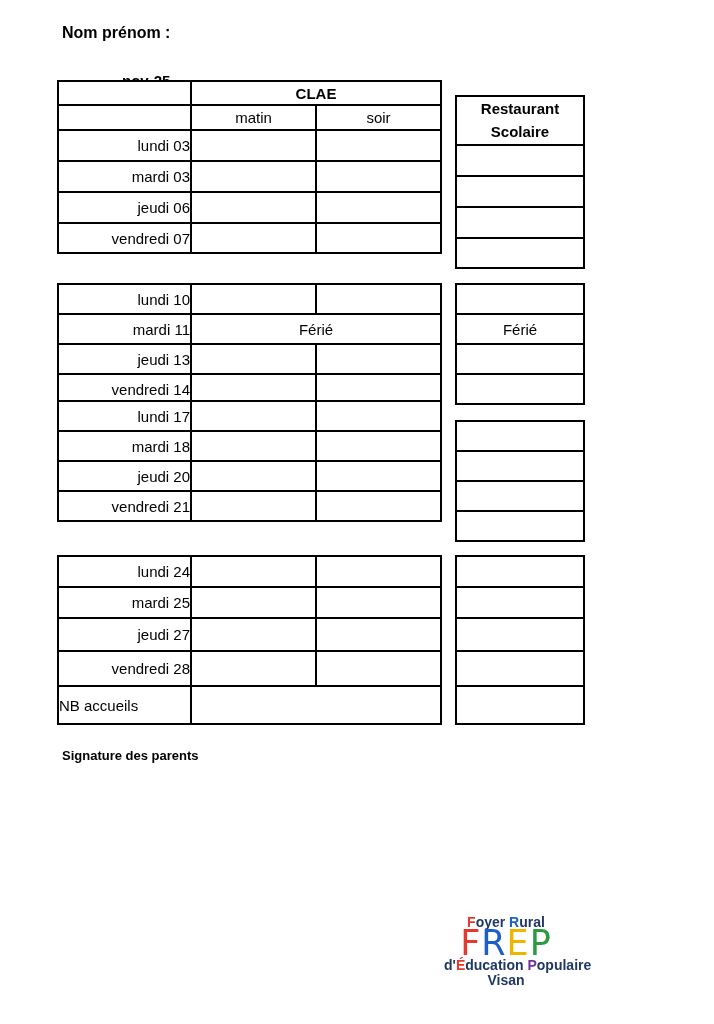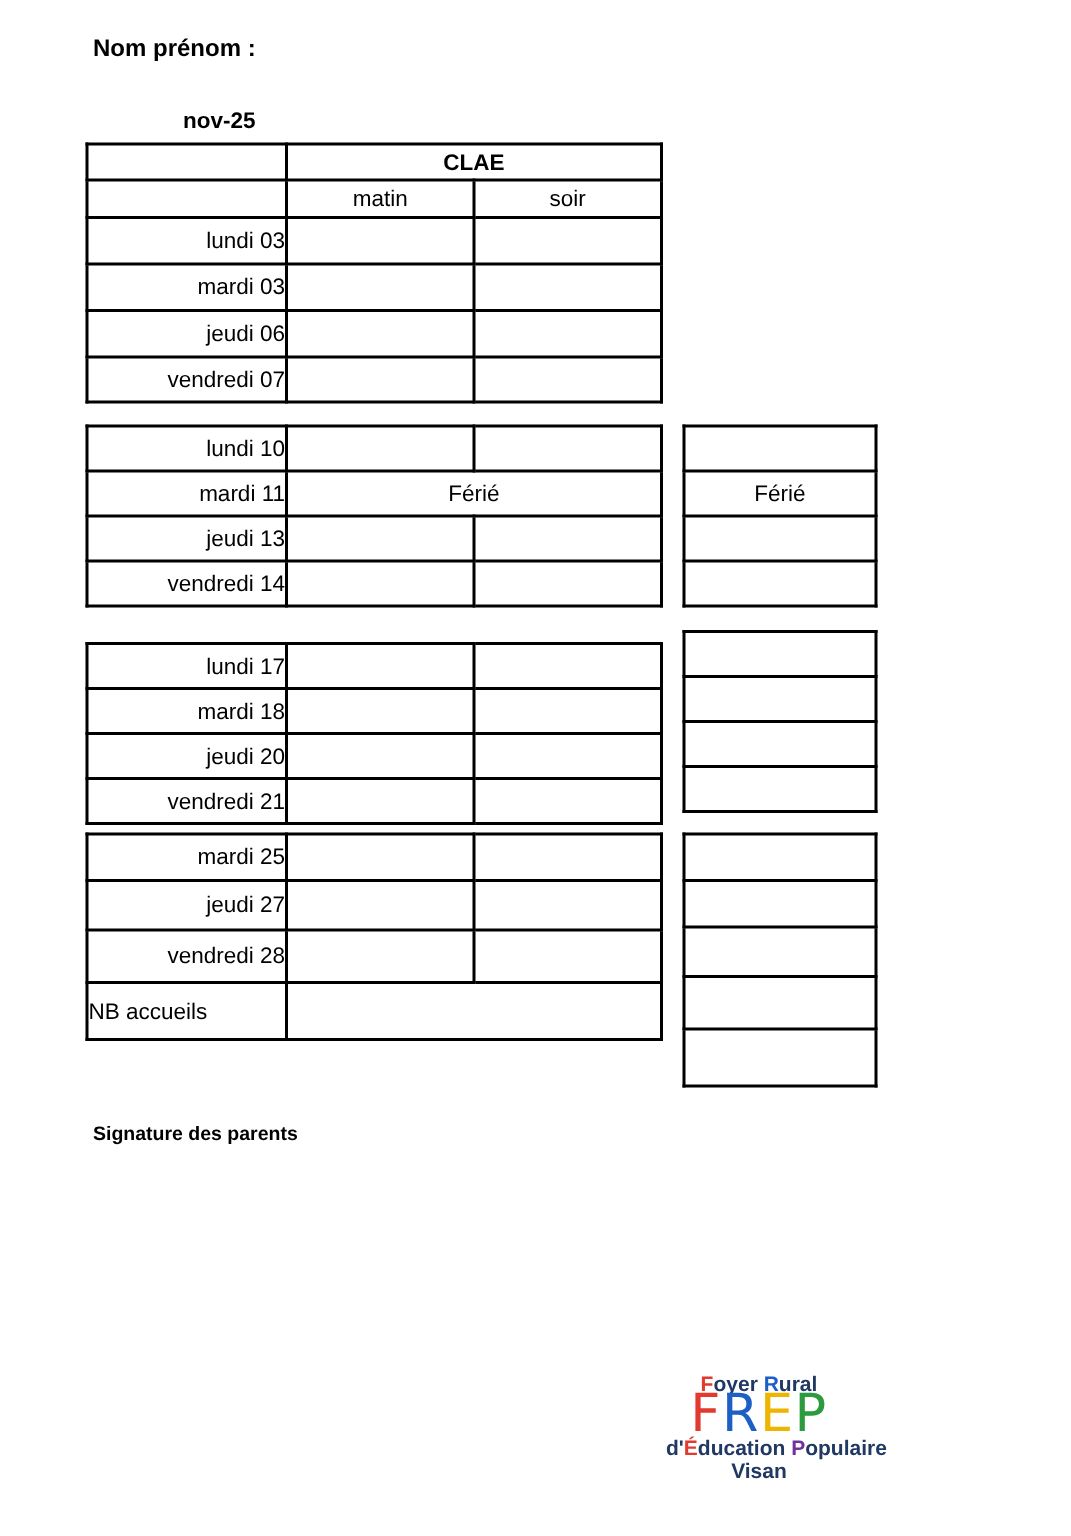--- a/index.html
+++ b/index.html
@@ -34,21 +34,21 @@
 </style>
 </head>
 <body>
 
 <div class="page">
 
   <div class="abs bold-label" style="left:62px;top:24px;">Nom prénom :</div>
 
   <div class="abs month-label" style="left:122px;top:72px;">nov-25</div>
 
-  <table class="grid" style="left:57px;top:95px;width:383px;padding-left:27px;">
+  <table class="grid" style="left:57px;top:80px;width:383px;padding-left:27px;">
     <colgroup>
         <col style="width:133px">
         <col style="width:125px">
         <col style="width:125px">
       </colgroup>
     <tbody>
         <tr style="height:24px;">
       <td></td>
       <td colspan="2" class="clae-h">CLAE</td>
     </tr>
@@ -73,20 +73,45 @@
       <td></td>
     </tr>
     <tr style="height:30px;">
       <td class="day">vendredi 07</td>
       <td></td>
       <td></td>
     </tr>
   </tbody>
     </table>
 
+  <table class="grid" style="left:455px;top:95px;width:128px;">
+    <colgroup>
+        <col style="width:128px">
+      </colgroup>
+    <tbody>
+        <tr style="height:49px;">
+      <td class="resto-h">
+        <span>Restaurant</span><br>
+        <span>Scolaire</span>
+      </td>
+    </tr>
+    <tr style="height:31px;">
+          <td></td>
+        </tr>
+    <tr style="height:31px;">
+          <td></td>
+        </tr>
+    <tr style="height:31px;">
+          <td></td>
+        </tr>
+    <tr style="height:30px;">
+          <td></td>
+        </tr>
+  </tbody>
+    </table>
 
   <table class="grid" style="left:57px;top:283px;width:383px;">
     <colgroup>
         <col style="width:133px">
         <col style="width:125px">
         <col style="width:125px">
       </colgroup>
     <tbody>
         <tr style="height:30px;">
       <td class="day">lundi 10</td>
@@ -123,21 +148,21 @@
         </tr>
     <tr style="height:30px;">
           <td></td>
         </tr>
     <tr style="height:30px;">
           <td></td>
         </tr>
   </tbody>
     </table>
 
-  <table class="grid" style="left:57px;top:428px;width:383px;">
+  <table class="grid" style="left:57px;top:400px;width:383px;">
     <colgroup>
         <col style="width:133px">
         <col style="width:125px">
         <col style="width:125px">
       </colgroup>
     <tbody>
         <tr style="height:30px;">
       <td class="day">lundi 17</td>
       <td></td>
       <td></td>
@@ -180,20 +205,25 @@
   </tbody>
     </table>
 
   <table class="grid" style="left:57px;top:555px;width:383px;">
     <colgroup>
         <col style="width:133px">
         <col style="width:125px">
         <col style="width:125px">
       </colgroup>
     <tbody>
+        <tr style="height:31px;">
+      <td class="day">lundi 24</td>
+      <td></td>
+      <td></td>
+    </tr>
     <tr style="height:31px;">
       <td class="day">mardi 25</td>
       <td></td>
       <td></td>
     </tr>
     <tr style="height:33px;">
       <td class="day">jeudi 27</td>
       <td></td>
       <td></td>
     </tr>

